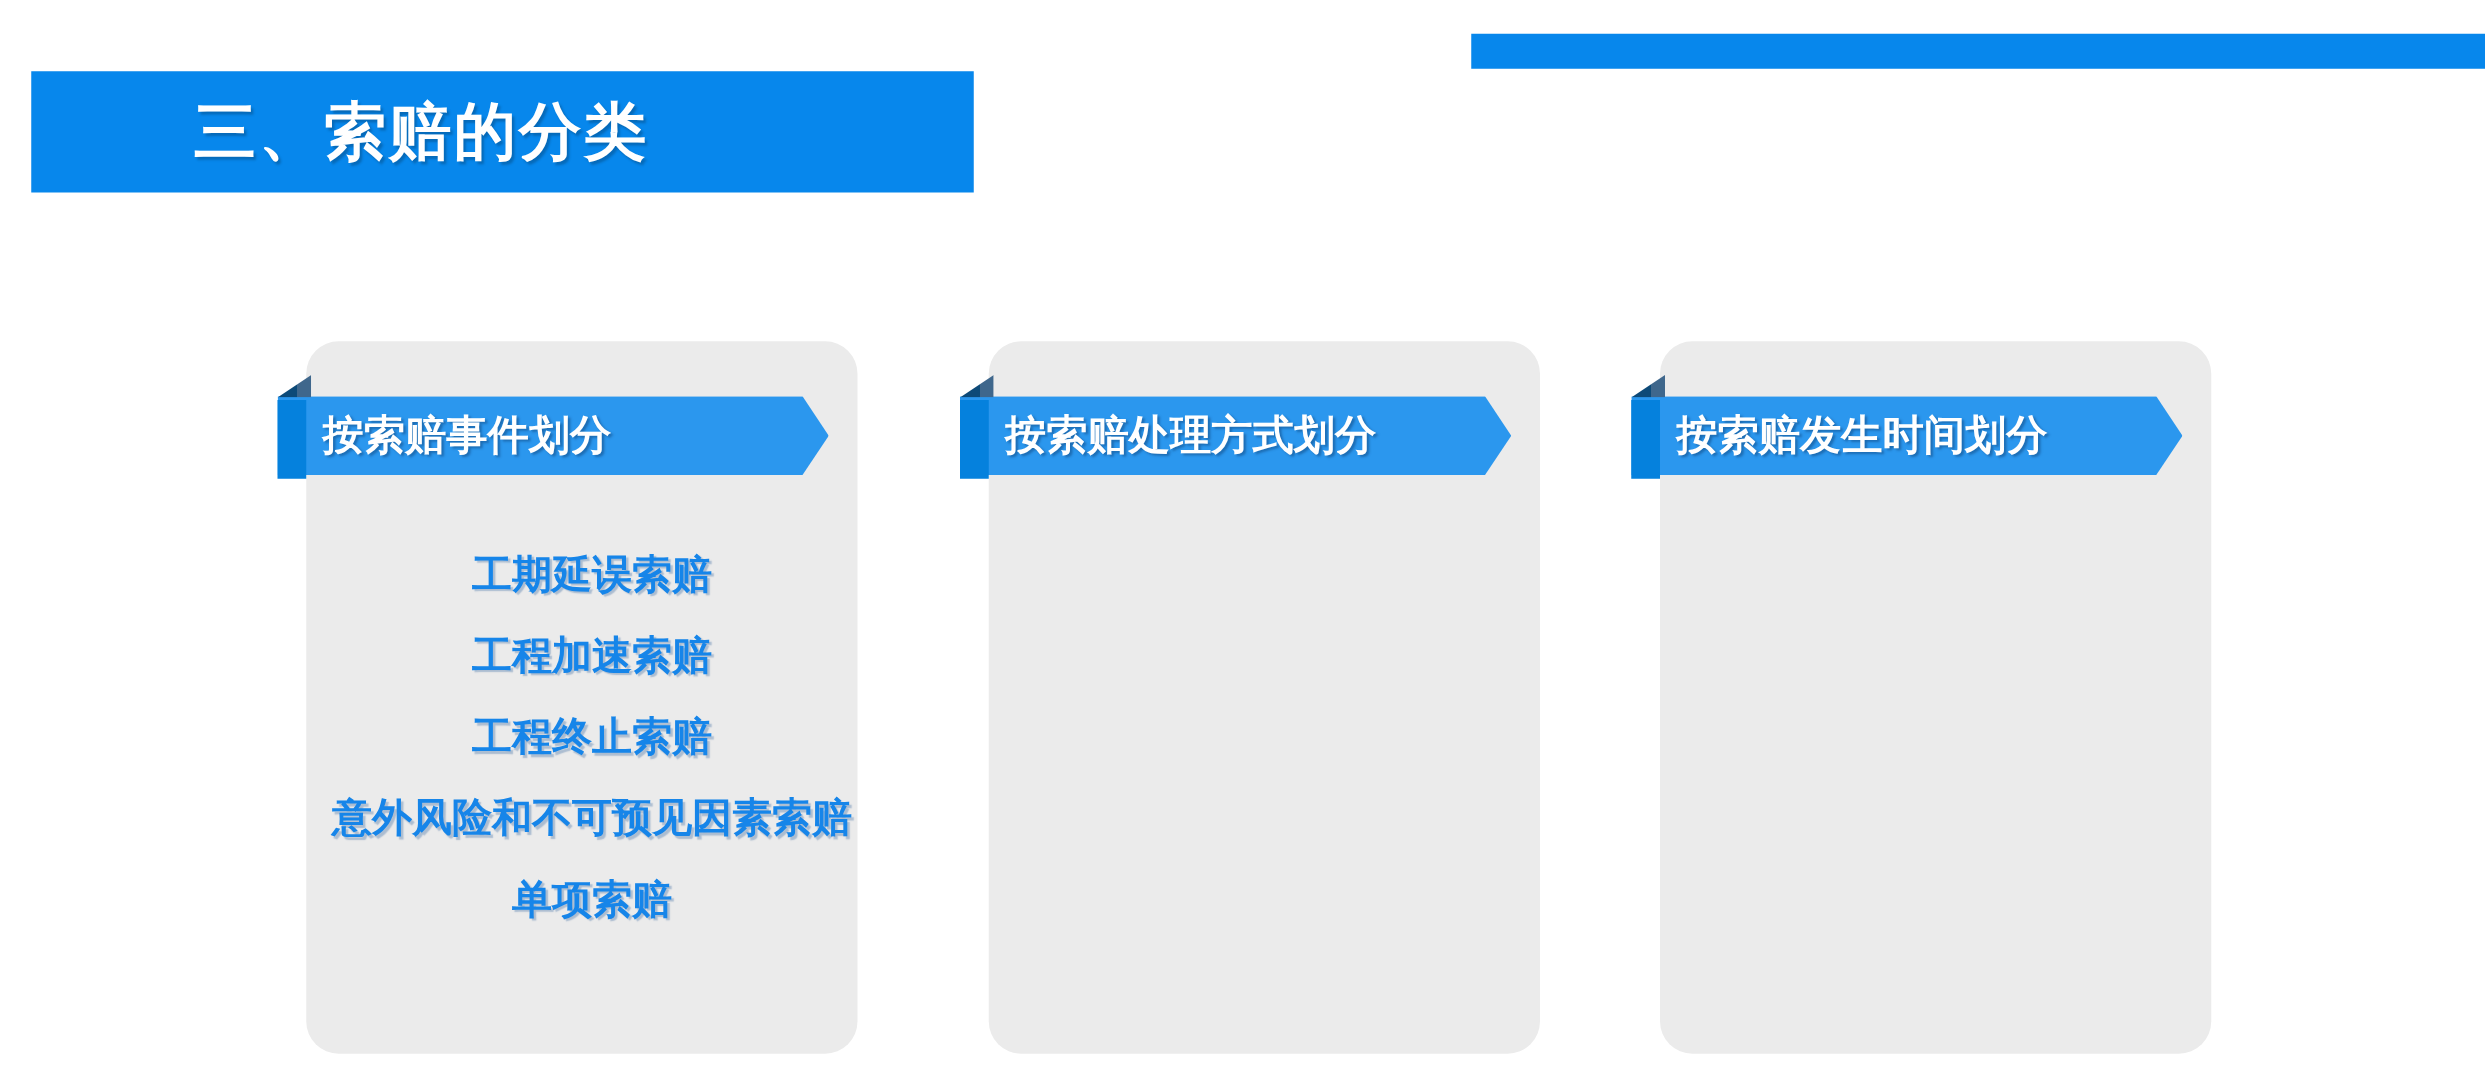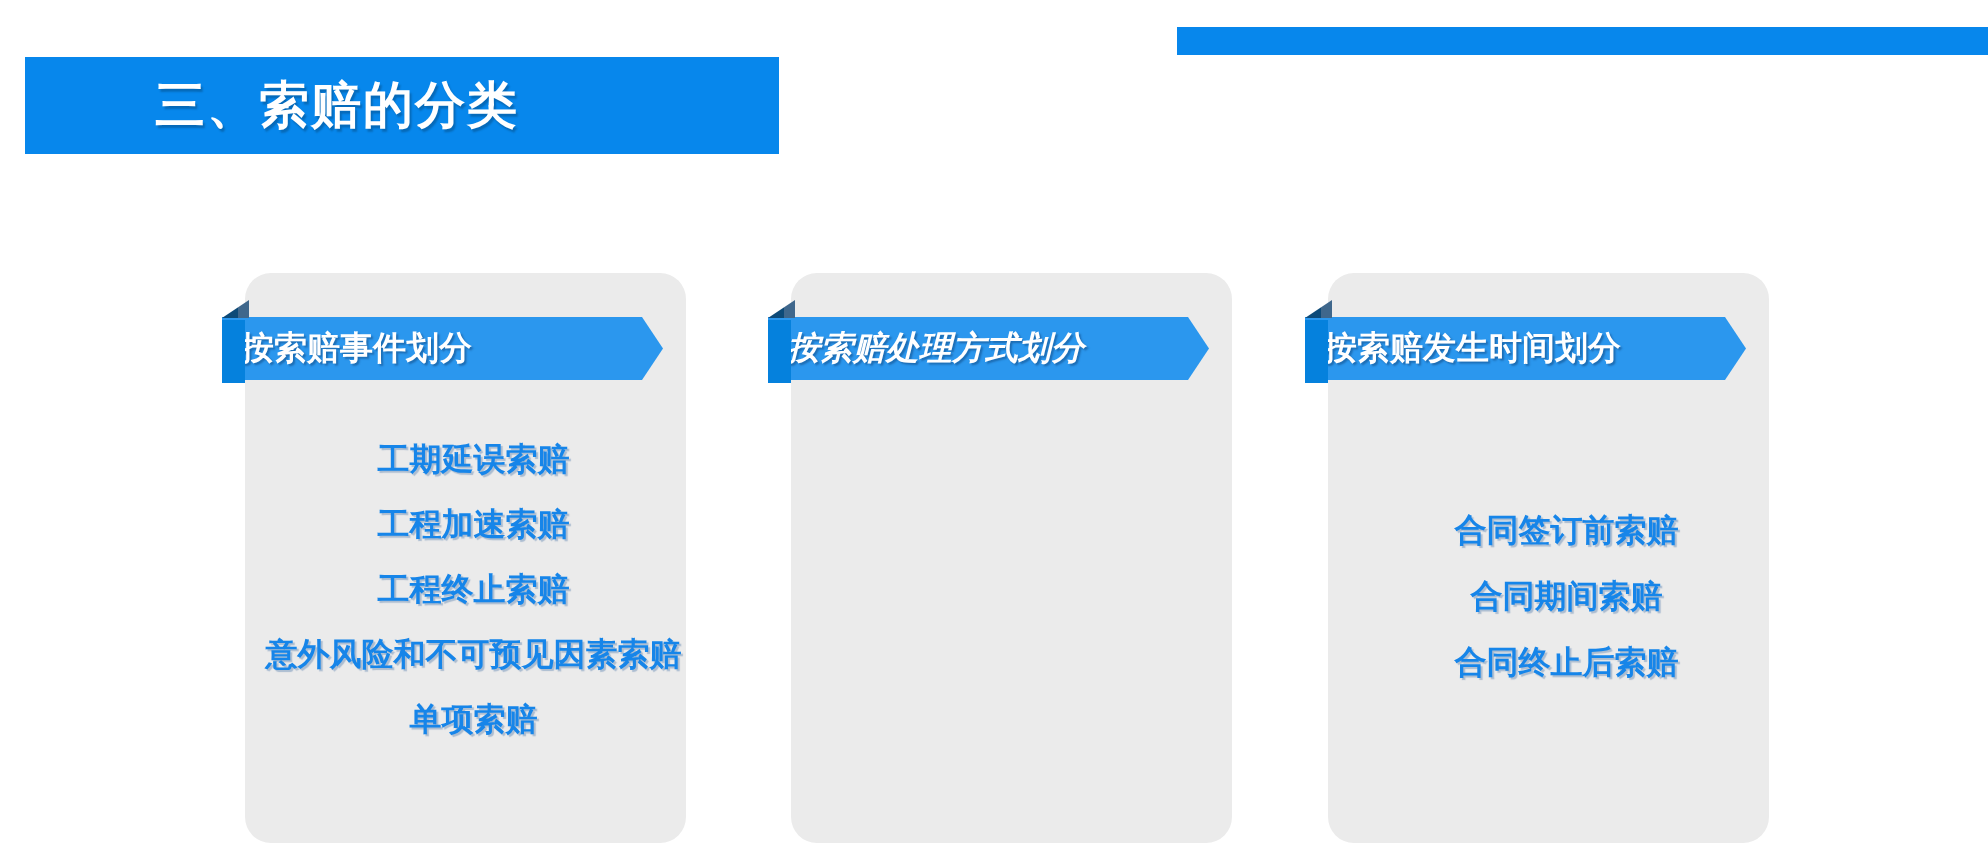--- a/index.html
+++ b/index.html
@@ -34,21 +34,21 @@
   }
 
   
   .card {
     position: absolute; top: 273px;
     width: 441px; height: 570px;
     background: var(--card-bg);
     border-radius: 26px;
   }
   .card.c0 { left: 245px; }
-  .card.c1 { left: 791px; font-style: italic; }
+  .card.c1 { left: 791px; }
   .card.c2 { left: 1328px; }
 
   
   .ribbon {
     position: absolute; left: -23px; top: 44px;
     width: 441px; height: 63px;
   }
   .ribbon-band {
     position: absolute; left: 0; top: 0;
     width: 100%; height: 63px;
@@ -62,21 +62,21 @@
     background: var(--ribbon-tab);
   }
   .ribbon-fold {
     position: absolute; left: 0; top: -17px;
     width: 27px; height: 18px;
     background: linear-gradient(to right, var(--fold-dark) 0 16px, var(--fold-light) 16px);
     clip-path: polygon(0 100%, 100% 0, 100% 100%);
   }
   .ribbon-label {
     position: relative;
-    padding-left: 19px;
+    padding-left: 36px;
     font-size: 33px; font-weight: bold; color: var(--header-text);
     text-shadow: 2px 2px 2px rgba(0,30,70,0.35);
     white-space: nowrap;
     z-index: 2;
   }
 
   
   .card-items {
     position: absolute; left: 0; right: 0;
   }
@@ -134,20 +134,15 @@
   </div>
 
   <div class="card c2">
     <div class="ribbon">
       <div class="ribbon-band">
         <span class="ribbon-label">按索赔发生时间划分</span>
       </div>
       <div class="ribbon-tab"></div>
       <div class="ribbon-fold"></div>
     </div>
-    <div class="card-items">
-        <div class="card-item">合同签订前索赔</div>
-        <div class="card-item">合同期间索赔</div>
-        <div class="card-item">合同终止后索赔</div>
-      </div>
   </div>
 
 </div>
 
 </body></html>

